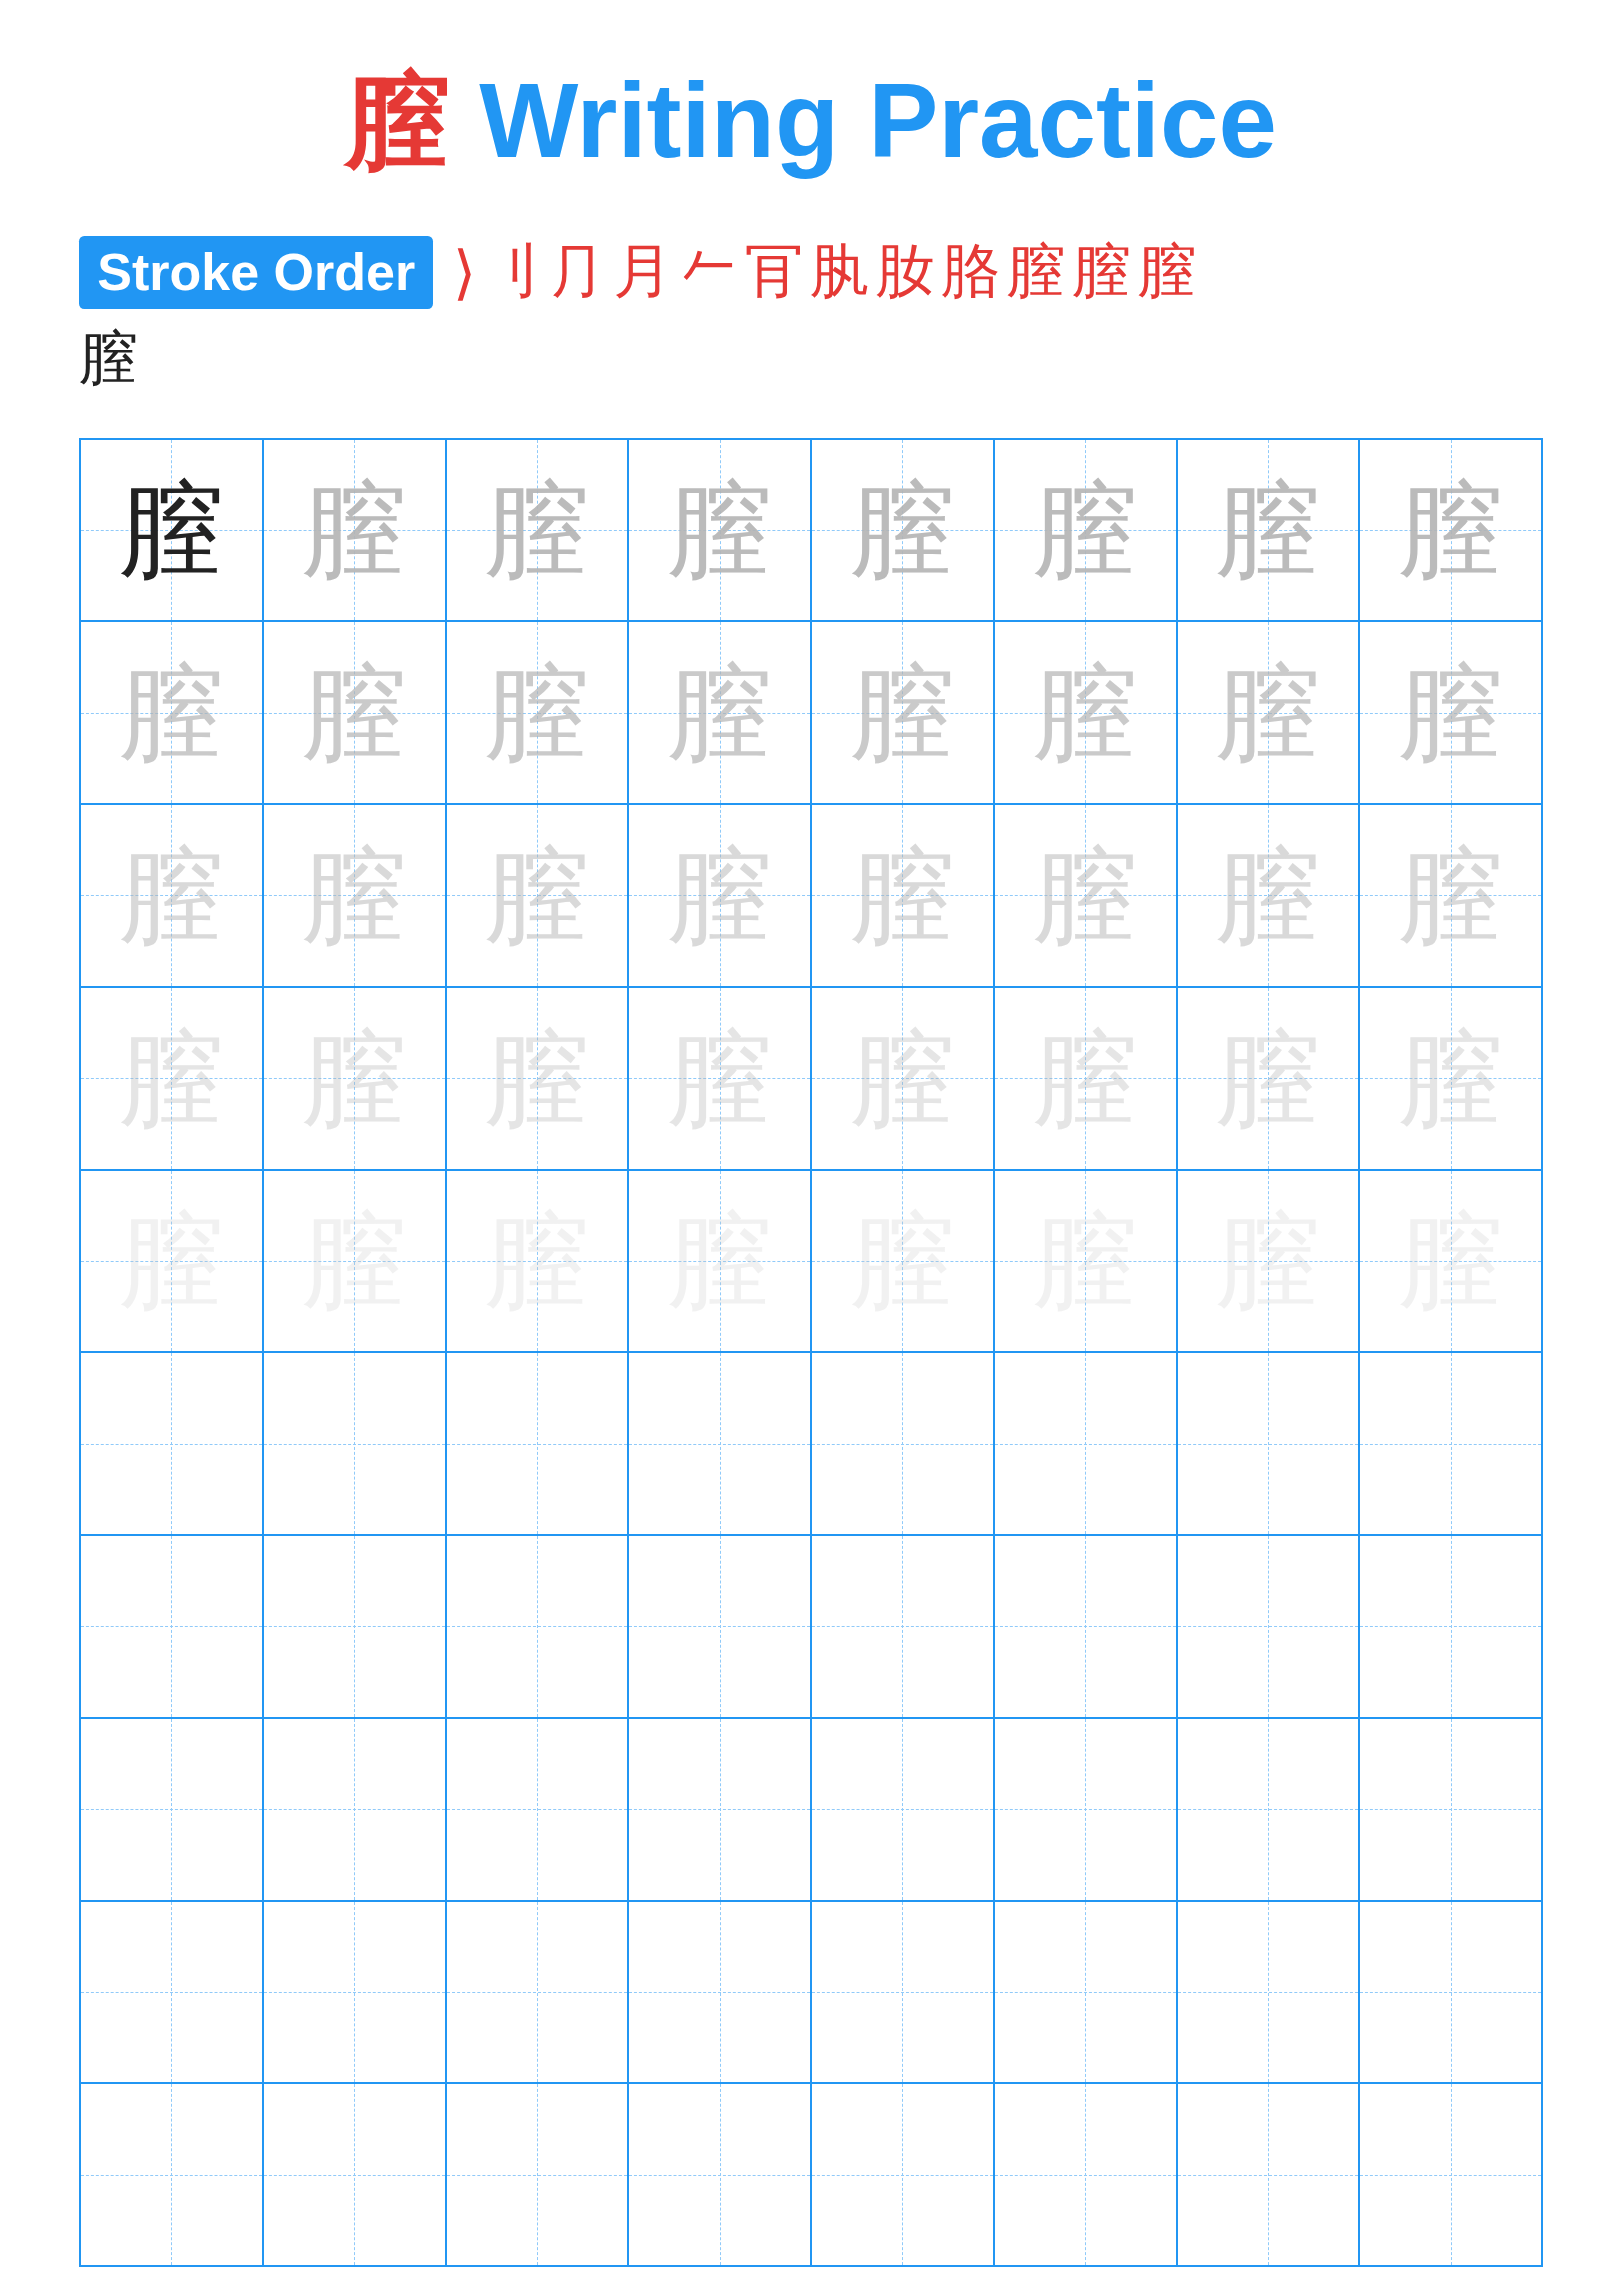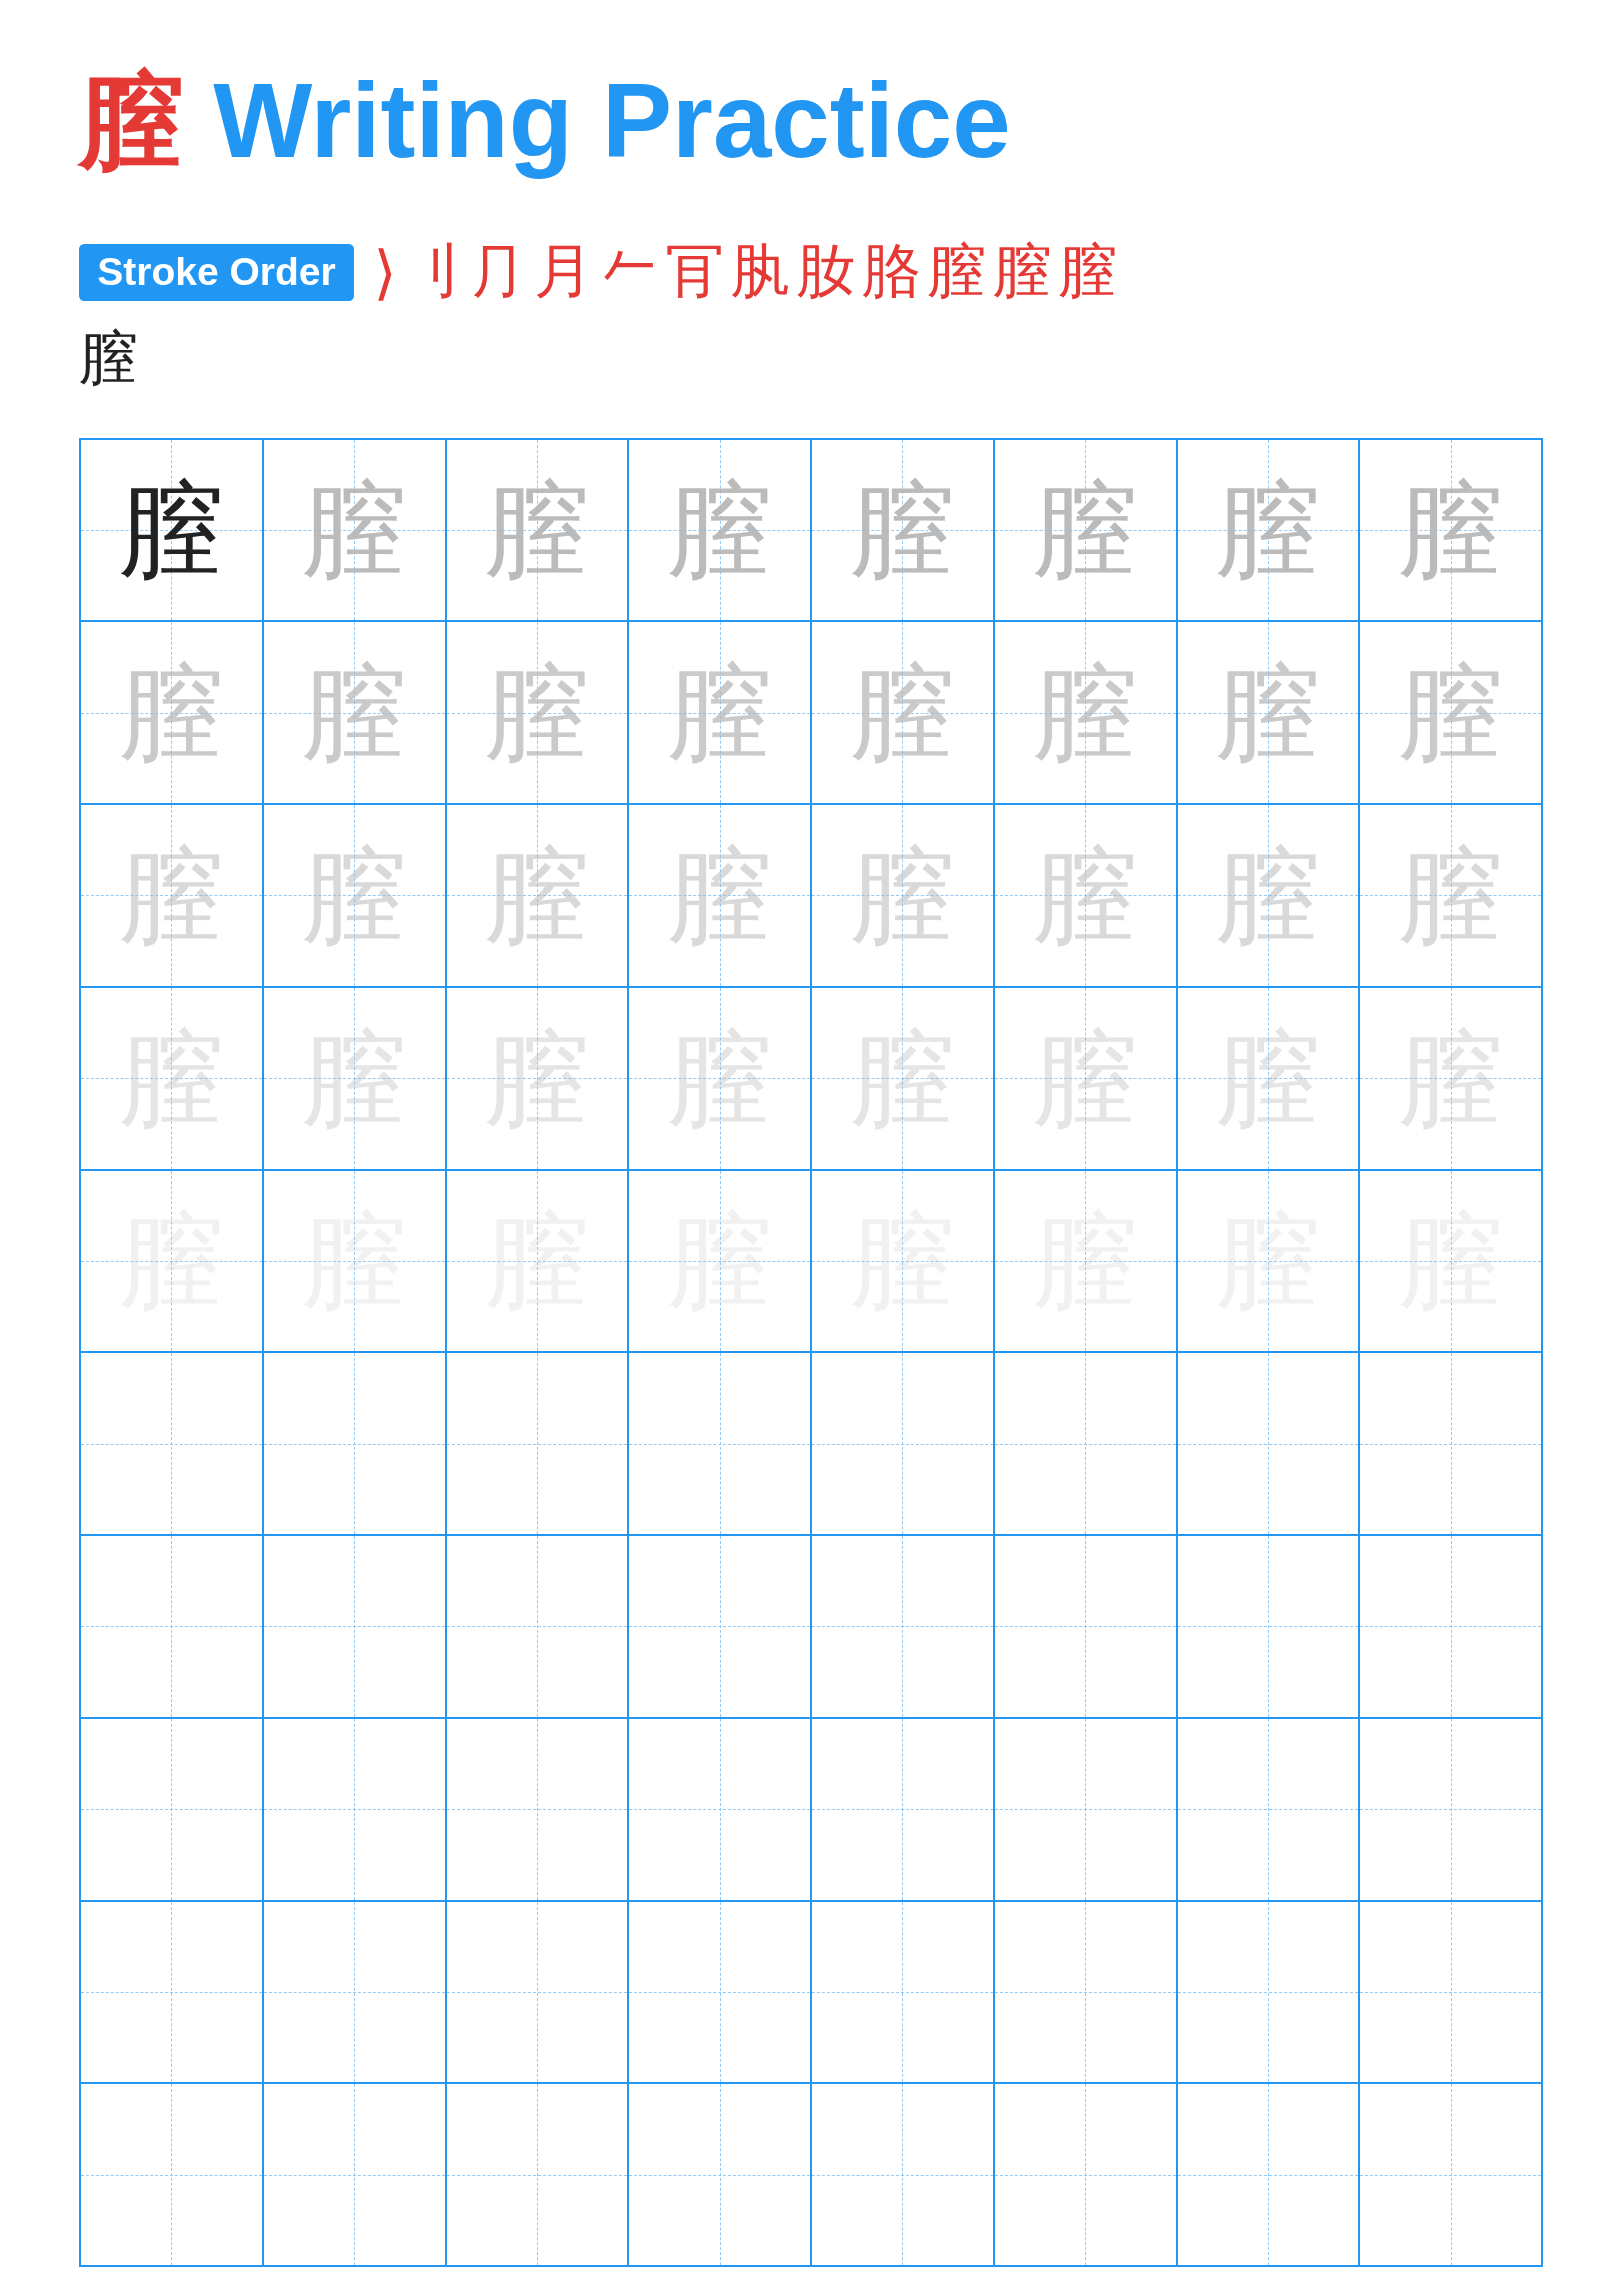--- a/index.html
+++ b/index.html
@@ -19,40 +19,41 @@
       display: flex;
       flex-direction: column;
       align-items: center;
     }
 
     .title {
       font-size: 105px;
       font-weight: bold;
       color: #2196F3;
       margin-bottom: 39px;
+      text-align: center;
       width: 100%;
     }
 
     .title .char {
       color: #e53935;
     }
 
     .stroke-order-section {
       width: 100%;
       display: flex;
       flex-wrap: wrap;
       align-items: center;
       margin-bottom: 39px;
       font-size: 59px;
     }
 
     .stroke-order-badge {
       background: #2196F3;
       color: #fff;
-      font-size: 39px;
+      font-size: 52px;
       padding: 6.5px 18.3px;
       border-radius: 5.2px;
       margin-right: 19.6px;
       font-weight: bold;
       white-space: nowrap;
     }
 
     .stroke-chars {
       display: flex;
       flex-wrap: wrap;

